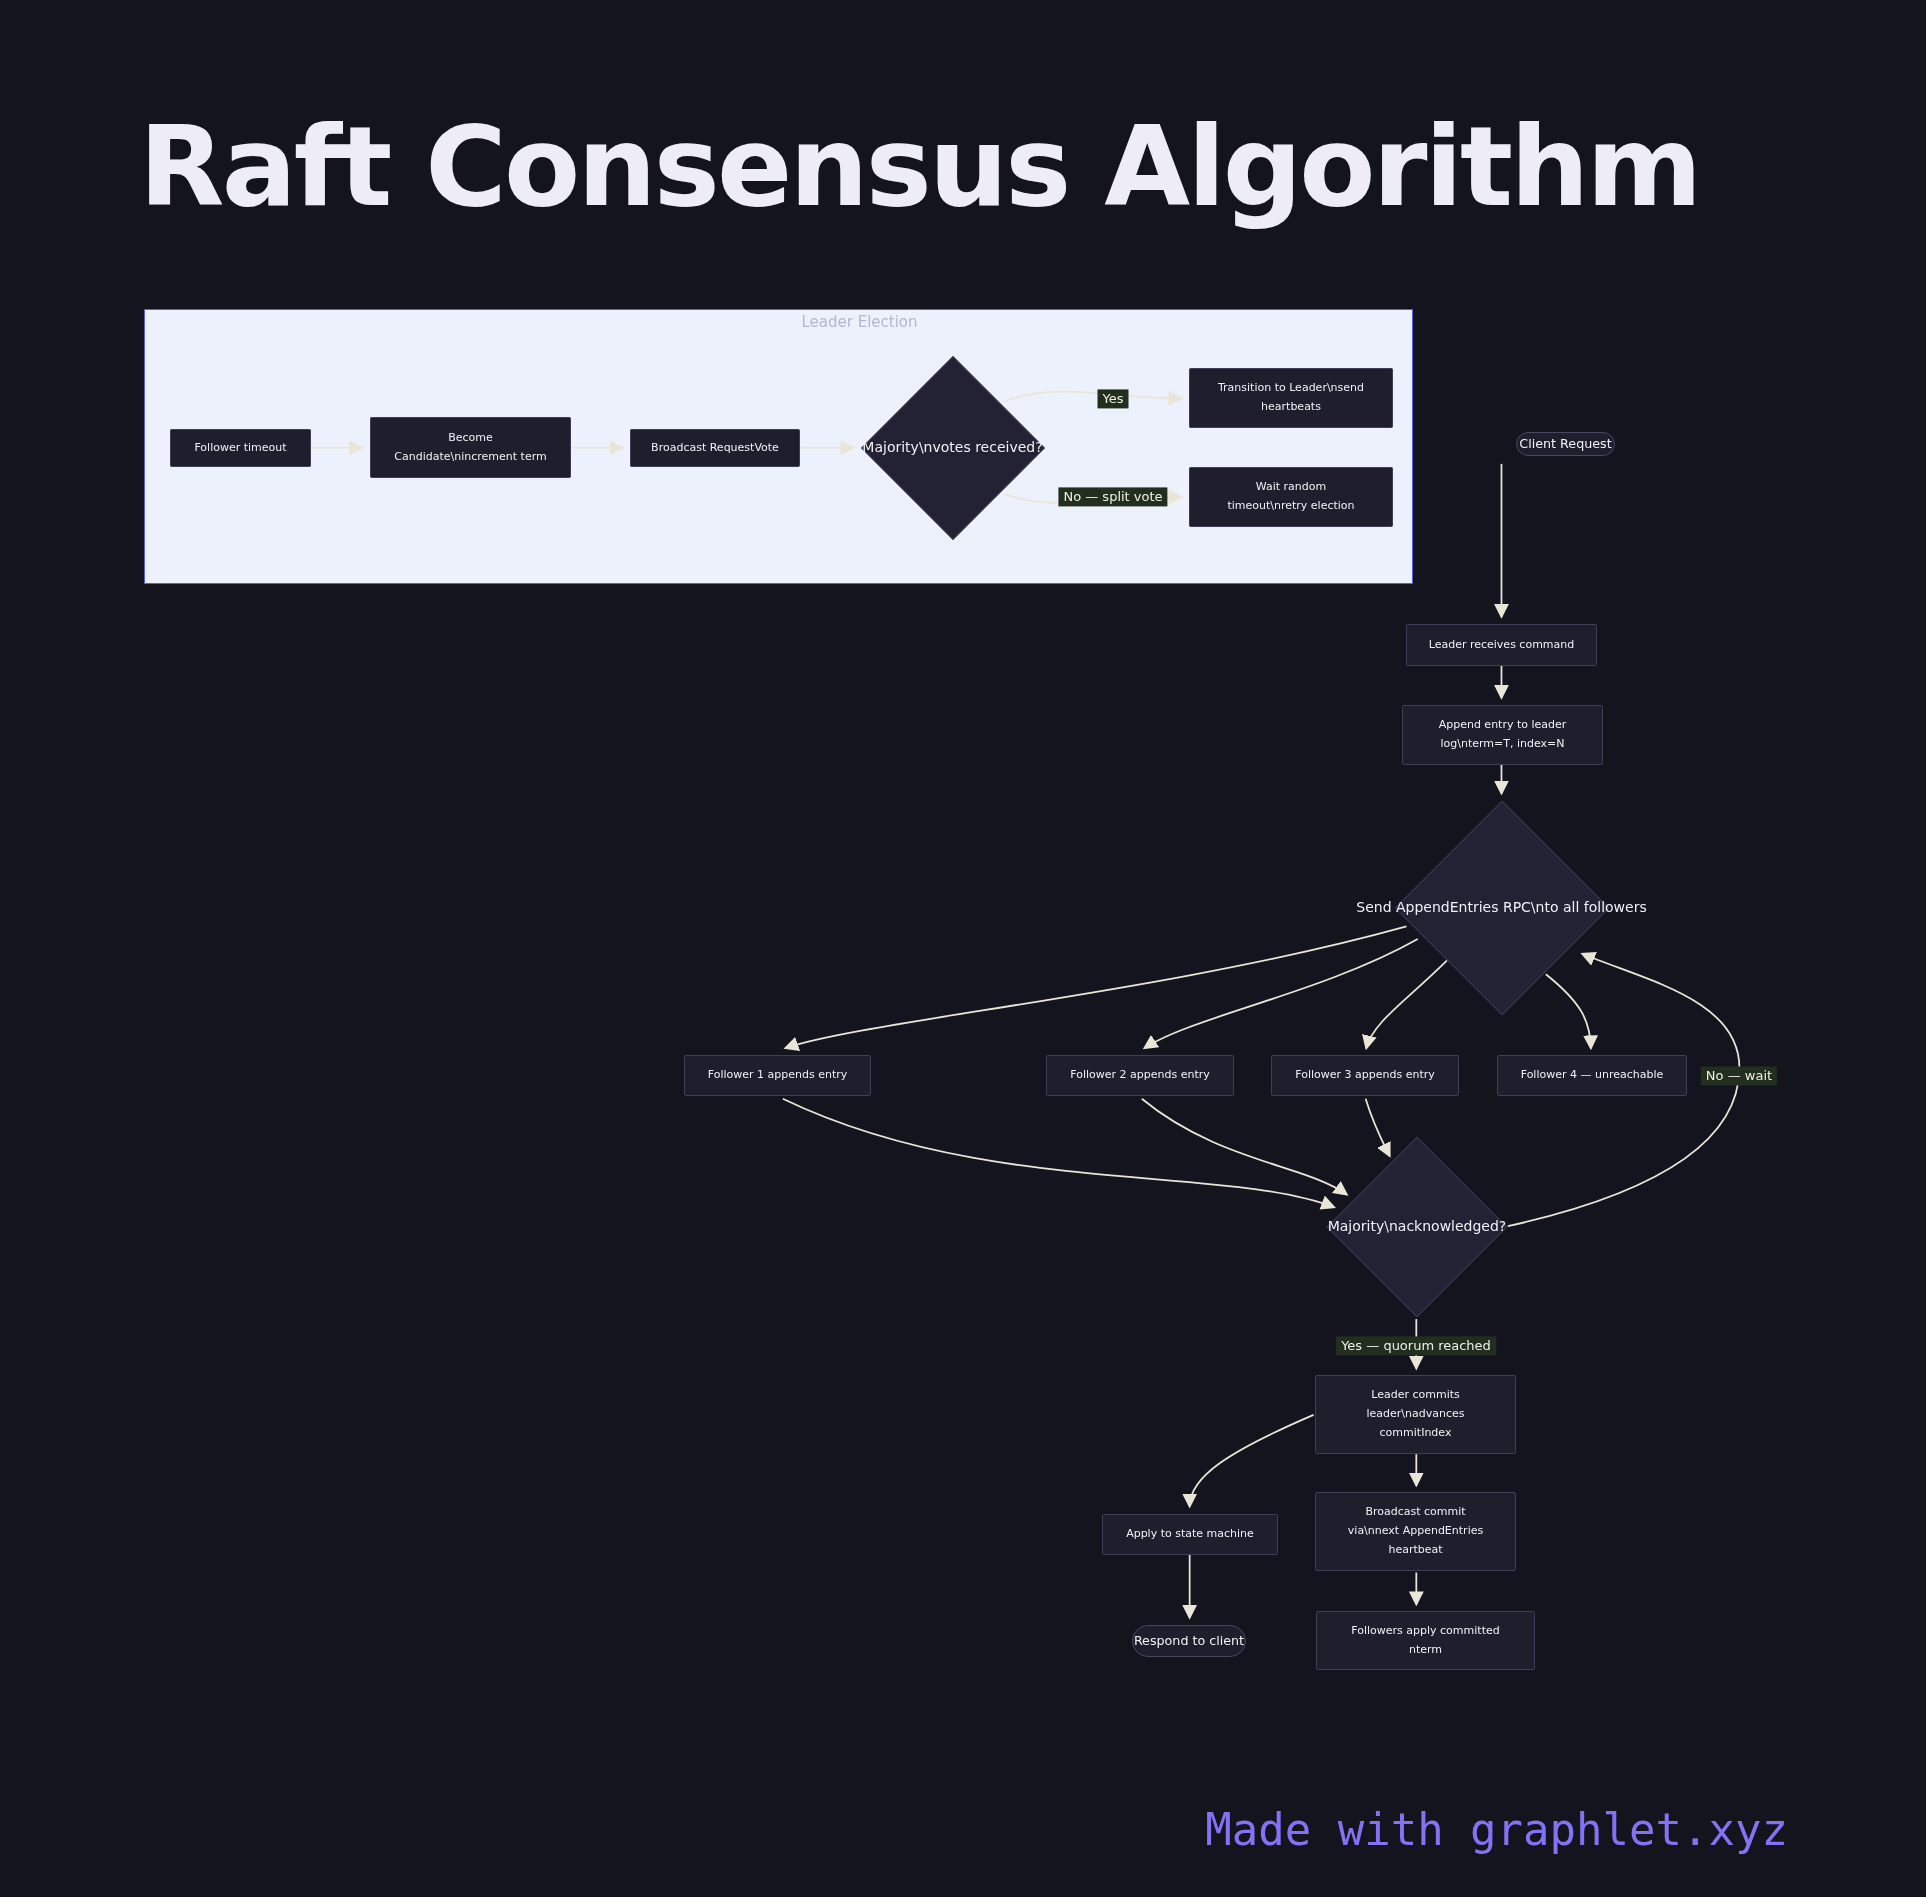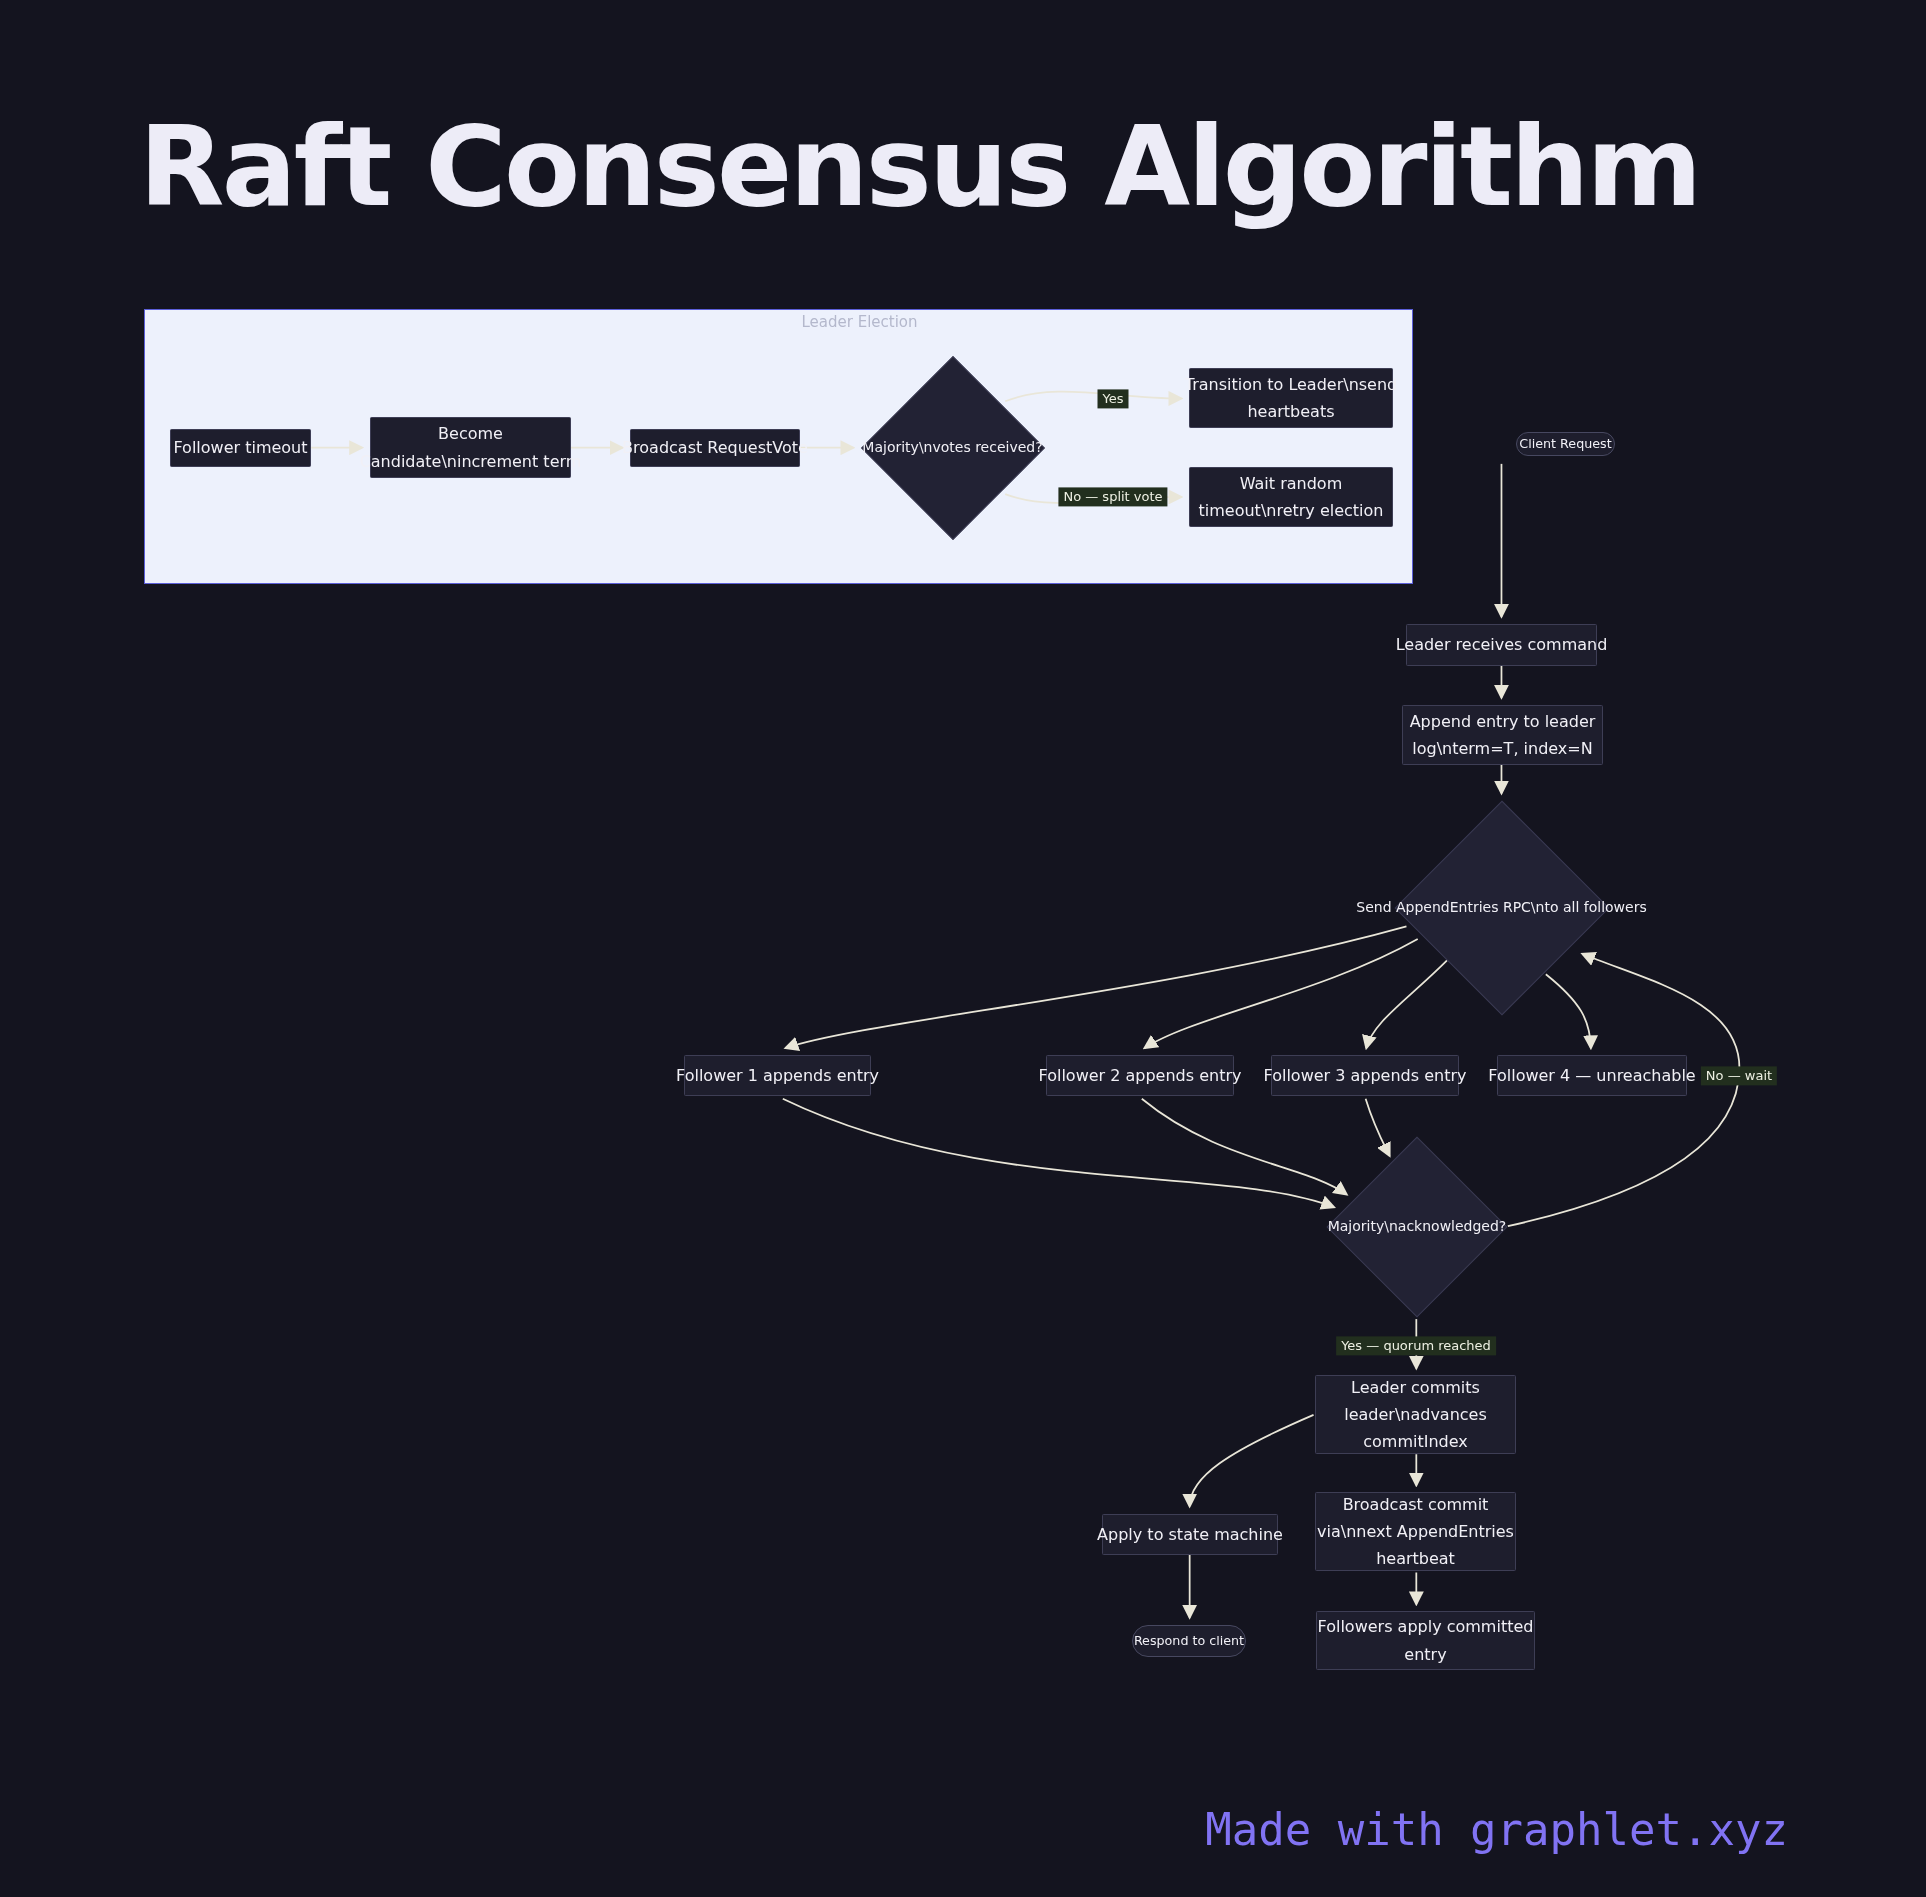--- a/index.html
+++ b/index.html
@@ -7,21 +7,21 @@
           font-family:"DejaVu Sans",sans-serif;}
   .page-title{position:absolute;left:139px;top:111px;font-size:111px;font-weight:bold;
           color:#edecf7;letter-spacing:-2.8px;line-height:1;white-space:nowrap;}
   .subgraph{position:absolute;left:144px;top:309px;width:1269px;height:275px;
           background:#edf1fc;border:1.4px solid #5c5fd8;box-sizing:border-box;}
   .subgraph-label{position:absolute;left:144px;top:313px;width:1431px;text-align:center;
           font-size:15px;color:#b4b8cc;z-index:3;}
   .edges{position:absolute;left:0;top:0;z-index:2;}
   .node{position:absolute;z-index:4;display:flex;flex-direction:column;align-items:center;
           justify-content:center;background:#1e1e2d;border:1.1px solid #3e3e55;
-          box-sizing:border-box;color:#f1f0f6;font-size:16px;line-height:1.7;
+          box-sizing:border-box;color:#f1f0f6;font-size:11px;line-height:1.7;
           text-align:center;white-space:nowrap;border-radius:1.4px;}
   .node span{display:block;}
   .pill{border-radius:18.3px;border:1.1px solid #474860;font-size:12.7px;}
   .diamond-wrap{position:absolute;z-index:4;}
   .diamond-shape{position:absolute;left:50%;top:50%;transform:translate(-50%,-50%) rotate(45deg);
           background:#222234;border:1.1px solid #3a3a52;box-sizing:border-box;}
   .diamond-text{position:absolute;left:50%;top:50%;transform:translate(-50%,-50%);
           color:#f1f0f6;font-size:14px;line-height:1.7;text-align:center;white-space:nowrap;}
   .edge-label{position:absolute;z-index:3;transform:translate(-50%,-50%);background:#222f1e;
           color:#eef0e3;font-size:13px;padding:2.1px 5px;white-space:nowrap;}
@@ -142,21 +142,21 @@
   <div class="node" style="left:1315px;top:1492px;width:201px;height:79px;">
     <span>Broadcast commit</span>
     <span>via\nnext AppendEntries</span>
     <span>heartbeat</span>
   </div>
   <div class="node pill" style="left:1132px;top:1625px;width:114px;height:32px;">
     <span>Respond to client</span>
   </div>
   <div class="node" style="left:1316px;top:1611px;width:219px;height:59px;text-align:right;">
     <span>Followers apply committed</span>
-    <span>entry</span>
+    <span>nterm</span>
   </div>
 
   <div class="edge-label" style="left:1113px;top:399px;">Yes</div>
   <div class="edge-label" style="left:1113px;top:497px;">No — split vote</div>
   <div class="edge-label" style="left:1739px;top:1076px;">No — wait</div>
   <div class="edge-label" style="left:1416px;top:1346px;">Yes — quorum reached</div>
 
   <div class="footer">Made with graphlet.xyz</div>
 
 </div>

